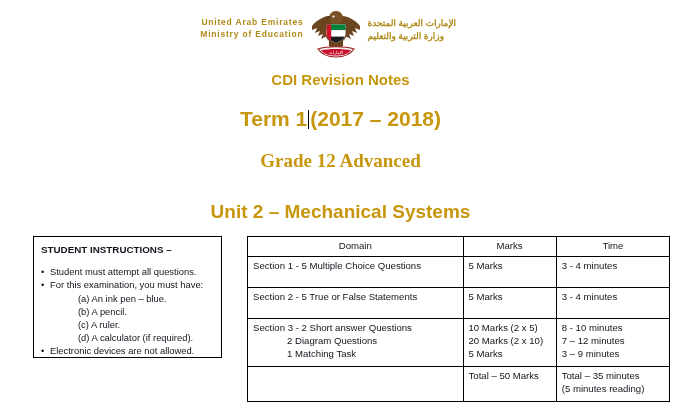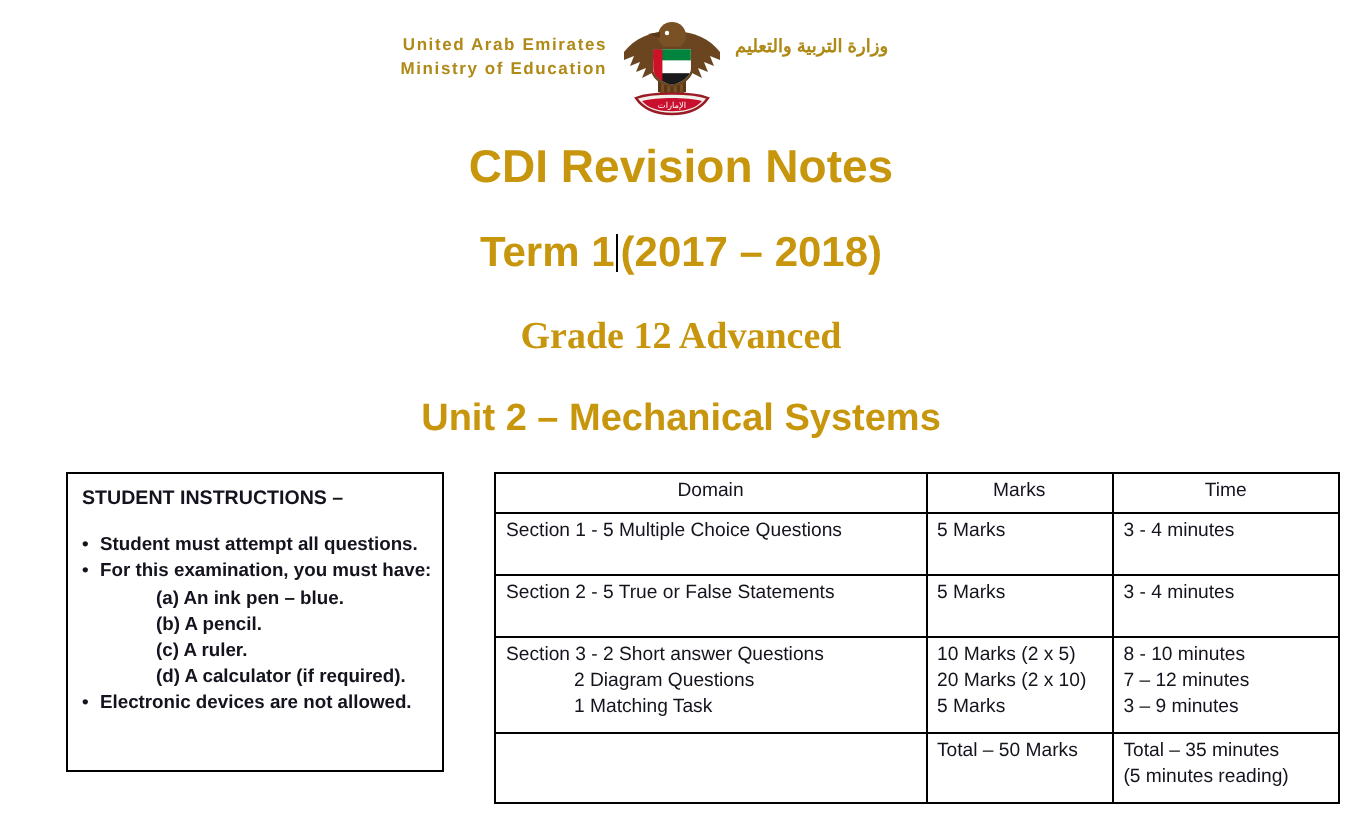--- a/index.html
+++ b/index.html
@@ -67,53 +67,53 @@
     top: 62px;
     width: 681px;
     text-align: center;
   }
   .title-line {
     color: #c8960c;
     font-weight: bold;
     line-height: 1;
     white-space: nowrap;
   }
-  .t1 { font-size: 23px; margin-top: 10px; }
+  .t1 { font-size: 15px; margin-top: 10px; }
   .t2 { font-size: 21px; margin-top: 21px; }
   .t3 { font-size: 19px; margin-top: 22px; font-family: Liberation Serif, serif; }
-  .t4 { font-size: 19px; margin-top: 22px; }
+  .t4 { font-size: 19px; margin-top: 32px; }
 
   .caret {
     display: inline-block;
     width: 1px;
     height: 19px;
     background: #000000;
     vertical-align: -3px;
     margin: 0 1px;
   }
 
   
   .instructions {
     position: absolute;
     left: 33px;
     top: 236px;
     width: 189px;
-    height: 150px;
+    height: 122px;
     border: 1.5px solid #000000;
     box-sizing: border-box;
     padding: 6px 7px 16px 7px;
     font-size: 9.4px;
     line-height: 13.2px;
   }
   .instr-title {
     font-weight: bold;
     font-size: 9.8px;
     margin-bottom: 9px;
   }
-  .instr-list { margin: 0; padding: 0; list-style: none; font-weight: bold; }
+  .instr-list { margin: 0; padding: 0; list-style: none; }
   .instr-list > li {
     position: relative;
     padding-left: 9px;
     white-space: nowrap;
   }
   .instr-list > li::before {
     content: "\2022";
     position: absolute;
     left: 0;
     top: -0.5px;
@@ -200,20 +200,21 @@
         </g>
       </g>
 
       <path d="M10 41 C18 38 38 38 46 41 C42 47 36 49 28 49 C20 49 14 47 10 41 Z" fill="#f2f0ea" stroke="#9b1b24" stroke-width="1.2"></path>
       <path d="M13 42.5 C20 40.5 36 40.5 43 42.5 C40 46.2 34.6 47.6 28 47.6 C21.4 47.6 16 46.2 13 42.5 Z" fill="#c8102e"></path>
       <text x="28" y="46" font-size="4.2" fill="#ffffff" text-anchor="middle" font-family="DejaVu Sans, sans-serif">الإمارات</text>
     </svg>
   </div>
 
   <div class="lh-ar">
+    <div>الإمارات العربية المتحدة</div>
     <div>وزارة التربية والتعليم</div>
   </div>
 </div>
 
 <div class="titles">
   <div class="title-line t1">CDI Revision Notes</div>
   <div class="title-line t2">
     <span>Term 1</span><span class="caret"></span><span>(2017 – 2018)</span>
   </div>
   <div class="title-line t3">Grade 12 Advanced</div>

